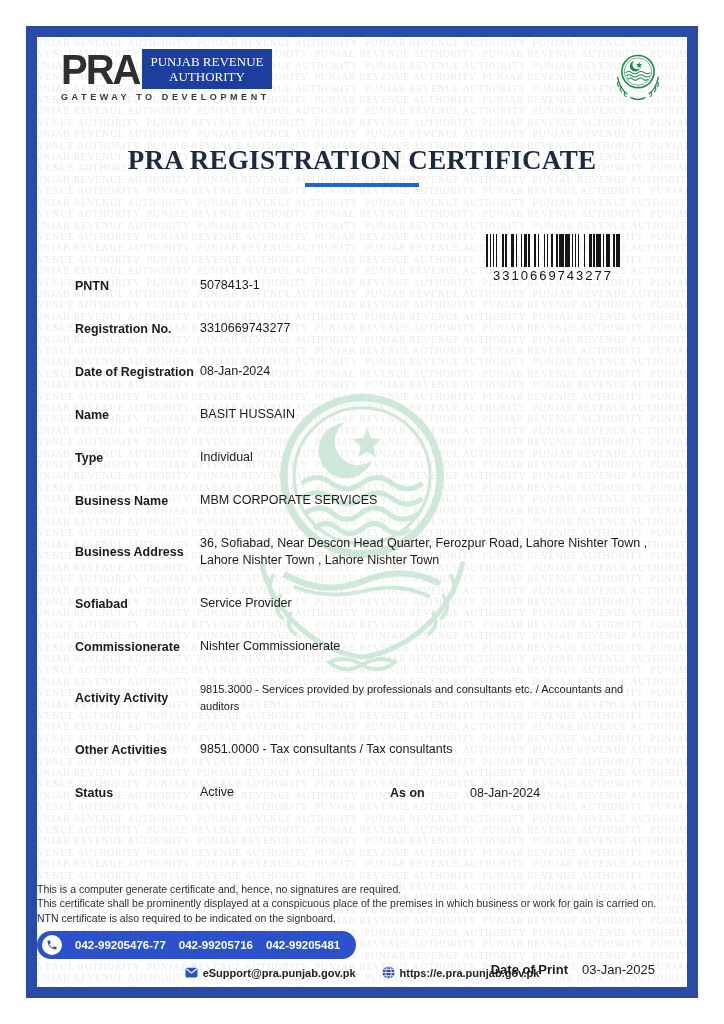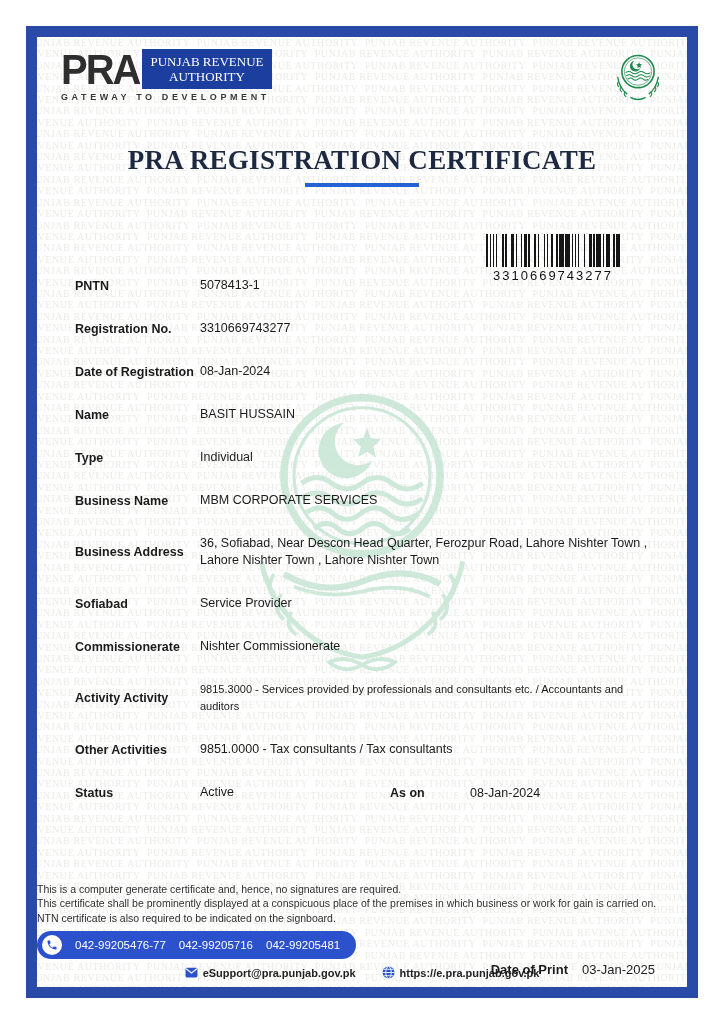--- a/index.html
+++ b/index.html
@@ -58,21 +58,21 @@
   .status-row{display:flex;align-items:center;margin-top:1px;}
   .status-row .field-value{width:190px;flex:none;}
   .as-on-label{width:80px;flex:none;font-weight:bold;font-size:12.5px;}
   .as-on-value{font-size:12.5px;}
 
   
   .footer{position:absolute;left:0;right:0;bottom:8px;text-align:left;}
   .footer-note{font-size:10.5px;color:#2e2e2e;line-height:14.5px;}
   .phone-pill{
     display:inline-flex;align-items:center;gap:13px;background:#2b52cc;color:#fff;
-    border-radius:999px;padding:4px 16px 4px 5px;margin-top:6px;font-size:11.5px;font-weight:normal;
+    border-radius:999px;padding:4px 16px 4px 5px;margin-top:6px;font-size:11.5px;font-weight:bold;
   }
   .phone-circle{
     width:20px;height:20px;border-radius:50%;background:#fff;display:flex;align-items:center;justify-content:center;flex:none;
   }
   .contact-row{
     display:flex;justify-content:center;align-items:center;gap:26px;margin-top:7px;
     font-size:11px;font-weight:bold;color:#222;
   }
   .contact-item{display:flex;align-items:center;gap:5px;}
   .date-print{

